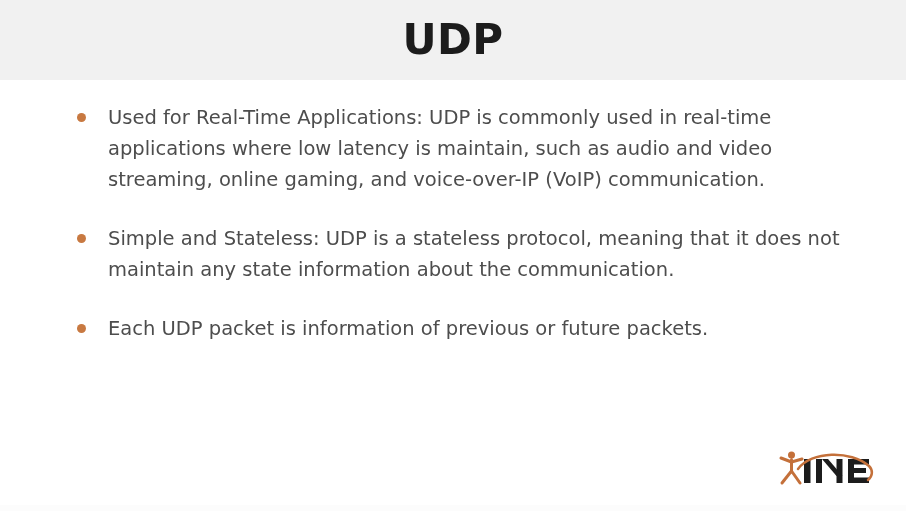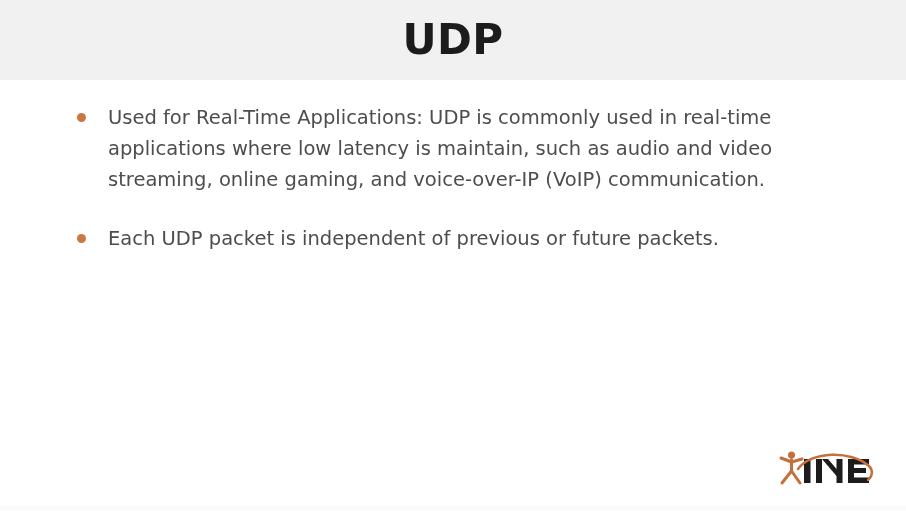--- a/index.html
+++ b/index.html
@@ -108,24 +108,28 @@
   </div>
 
   <div class="body-area">
     <ul class="bullet-list">
 
       <li class="bullet-item">
         <span class="bullet-dot"></span>
         <span class="bullet-text">Used for Real-Time Applications: UDP is commonly used in real-time applications where low latency is maintain, such as audio and video streaming, online gaming, and voice-over-IP (VoIP) communication.</span>
       </li>
 
+      <li class="bullet-item">
+        <span class="bullet-dot"></span>
+        <span class="bullet-text">Simple and Stateless: UDP is a stateless protocol, meaning that it does not maintain any state information about the communication.</span>
+      </li>
 
       <li class="bullet-item">
         <span class="bullet-dot"></span>
-        <span class="bullet-text">Each UDP packet is independent of previous or future packets.</span>
+        <span class="bullet-text">Each UDP packet is information of previous or future packets.</span>
       </li>
 
     </ul>
   </div>
 
   <div class="logo">
     <svg viewBox="0 0 200 84" width="100" height="42" xmlns="http://www.w3.org/2000/svg">
       <g>
         <circle cx="31" cy="16" r="7" fill="#c4703a"></circle>
         <path d="M31 25 L31 50" stroke="#c4703a" stroke-width="6" stroke-linecap="round" fill="none"></path>

